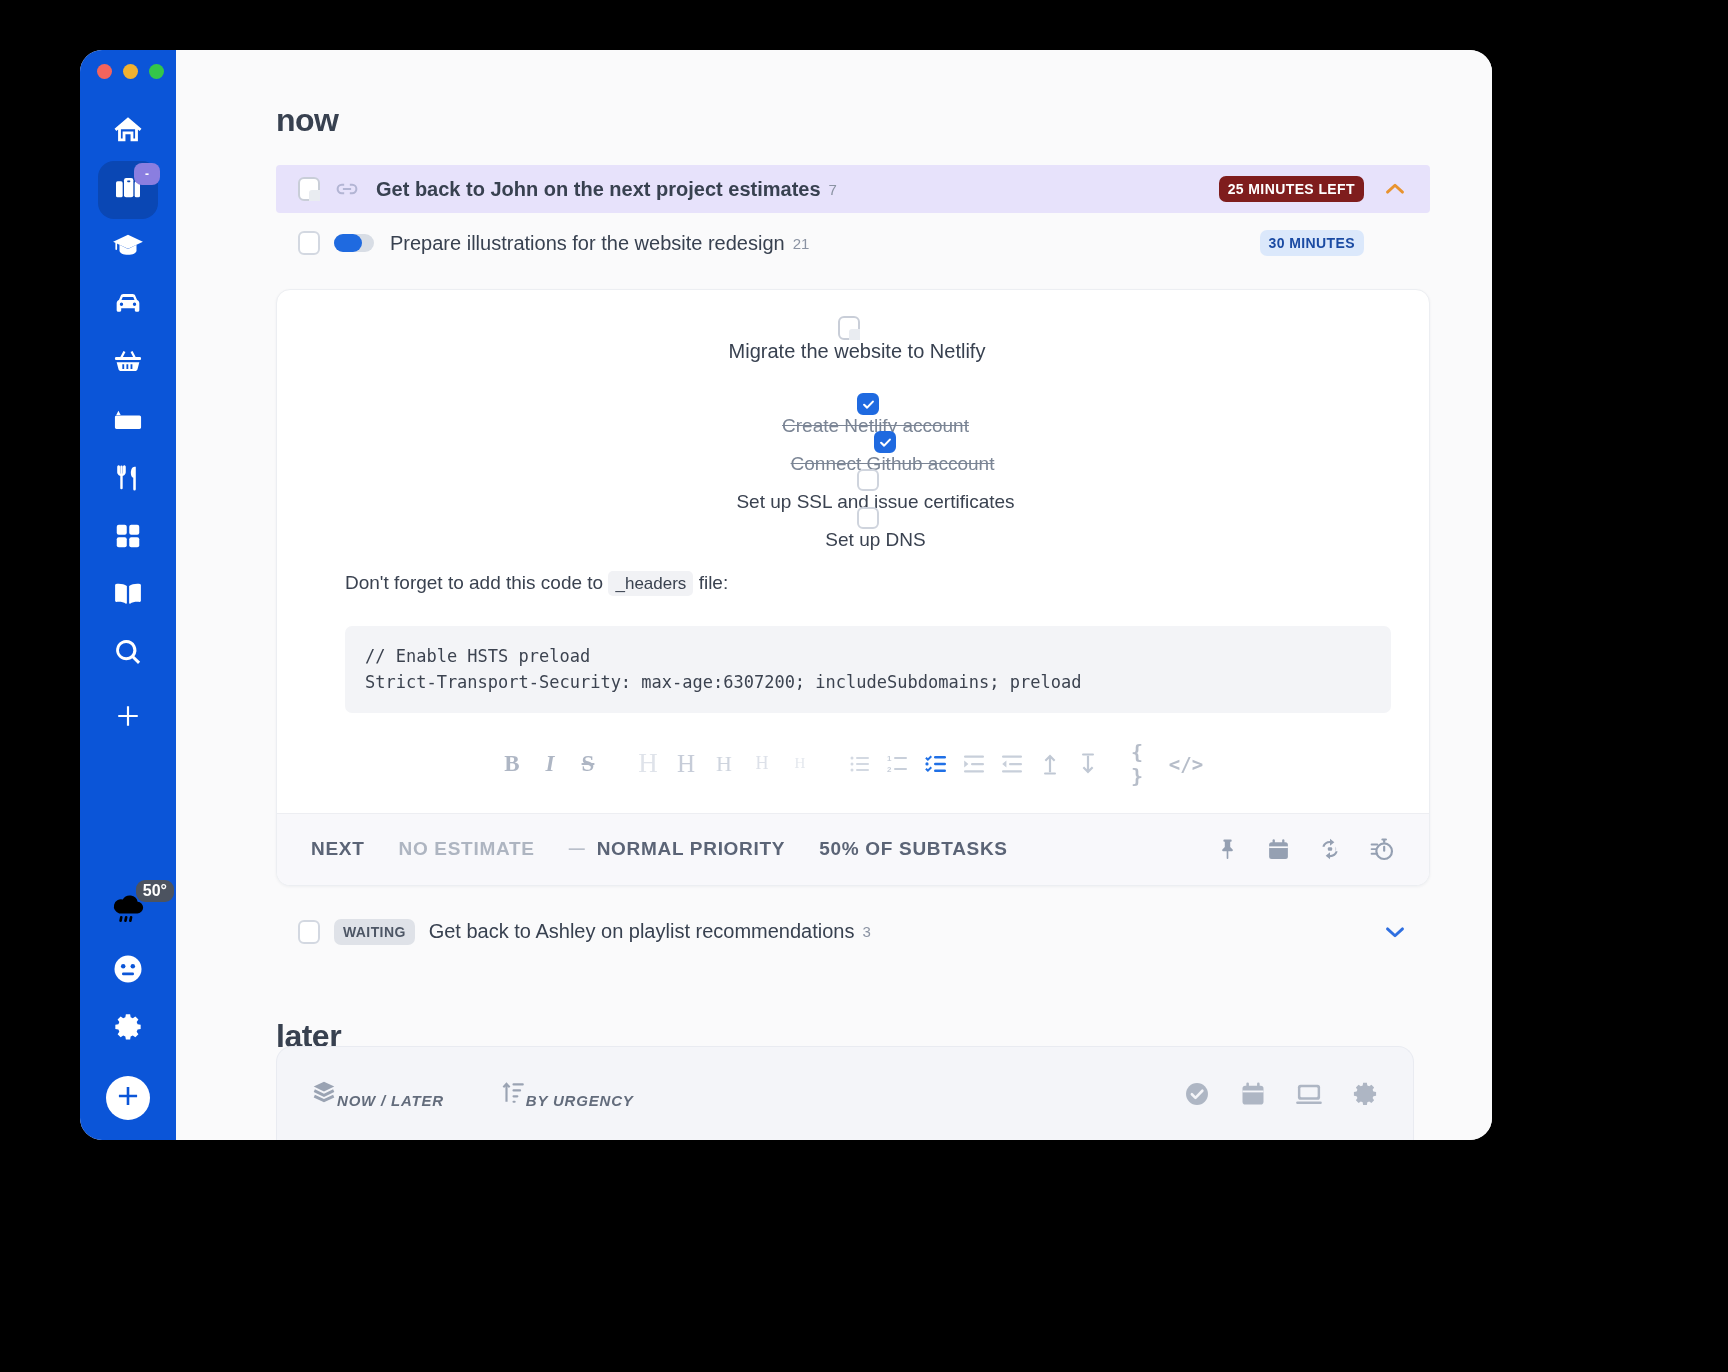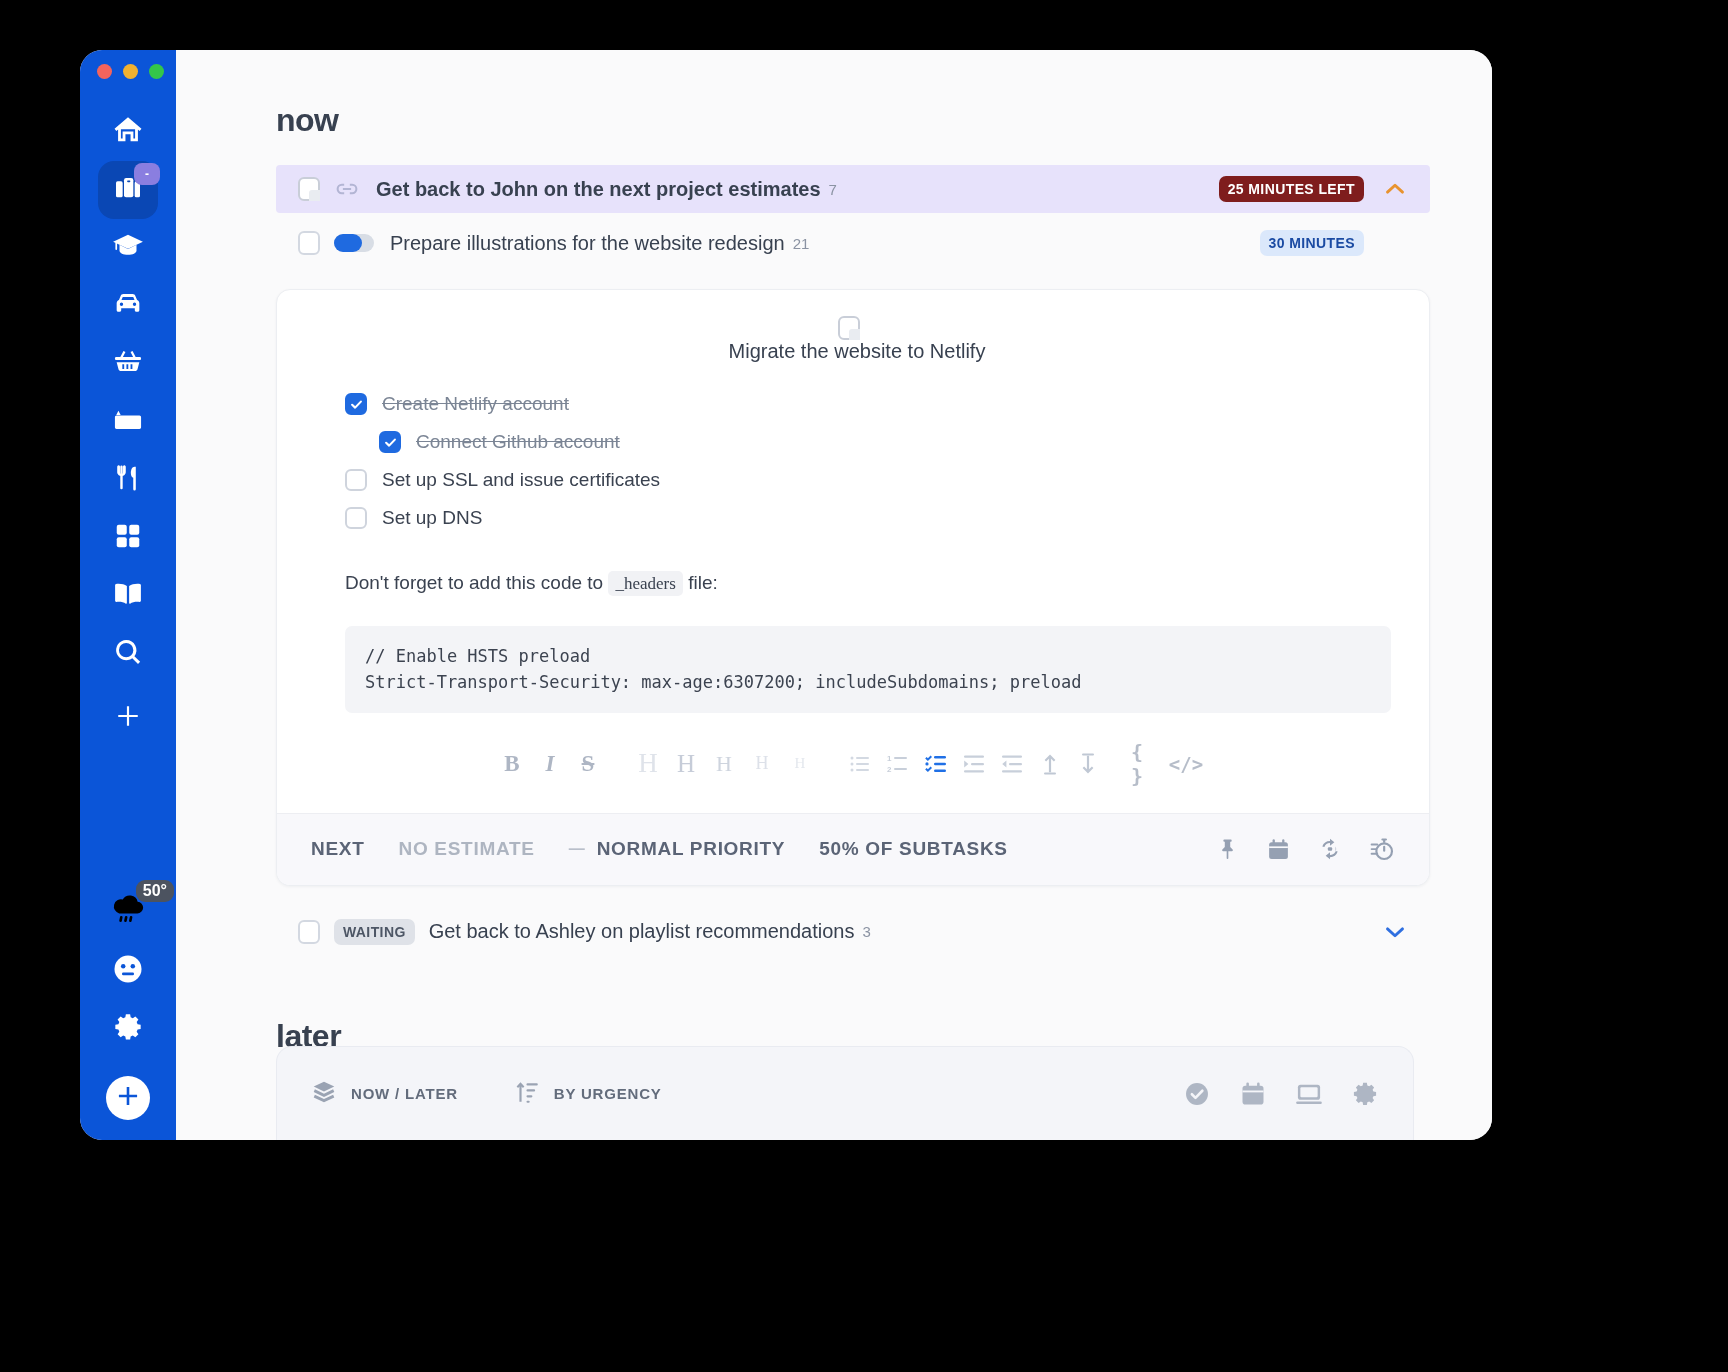--- a/index.html
+++ b/index.html
@@ -200,40 +200,40 @@
     border-radius: 14px;
     margin: 22px 0 16px 0;
     box-shadow: 0 1px 3px rgba(20,30,60,.05);
     overflow: hidden;
   }
   .card-body { padding: 26px 38px 10px 30px; }
   .card-head { display: flex; align-items: center; flex-direction: column; }
   .card-head .title { font-size: 20px; color: #384150; margin-left: 16px; }
 
   .subtasks { margin: 30px 0 0 38px; }
-  .subtask { display: flex; align-items: flex-start; height: 31px; margin-bottom: 7px; }
+  .subtask { display: flex; align-items: center; height: 31px; margin-bottom: 7px; flex-direction: column; }
   .subtask.indent { margin-left: 34px; }
   .ck {
     width: 22px; height: 22px; border-radius: 6px; flex: none;
     border: 2px solid #cfd4dd; background: #fff; cursor: pointer;
     display: flex; align-items: center; justify-content: center;
   }
   .ck.checked { background: #1f6ae0; border-color: #1f6ae0; }
   .ck.checked svg { display: block; }
   .ck svg { display: none; }
   .subtask .lbl { font-size: 19px; color: #3a4250; margin-left: 15px; }
   .subtask .lbl.done { color: #7b8595; text-decoration: line-through; }
 
   .note {
     margin: 34px 0 0 38px;
     font-size: 19px;
     color: #3a4250;
   }
   .code-inline {
-    font-family: Liberation Serif, serif;
+    font-family: Liberation Sans, sans-serif;
     background: #f1f2f5;
     border-radius: 5px;
     padding: 3px 7px;
     font-size: 17px;
     color: #3a4250;
   }
   .code-block {
     margin: 32px 0 0 38px;
     background: #f3f4f7;
     border-radius: 7px;
@@ -294,24 +294,25 @@
     background: #f4f5f9;
     border: 1px solid #e9ebf1;
     border-bottom: none;
     border-top-left-radius: 16px;
     border-top-right-radius: 16px;
     display: flex;
     align-items: center;
     padding: 0 34px;
   }
   .bb-item {
-    display: flex; align-items: center; gap: 14px;
+    display: flex; align-items: flex-end; 
     margin-right: 56px;
     cursor: pointer;
     color: #9aa3b3;
+    font-style: italic;
   }
   .bb-item .txt {
     font-size: 15px; font-weight: 700; letter-spacing: .8px; color: #636c7c;
   }
   .bb-icons { margin-left: auto; display: flex; gap: 28px; align-items: center; }
   .bb-icons .ic { cursor: pointer; color: #aeb6c4; display: flex; }
   .bb-icons .ic svg, .bb-item svg { fill: currentColor; }
 </style>
 </head>
 <body>

